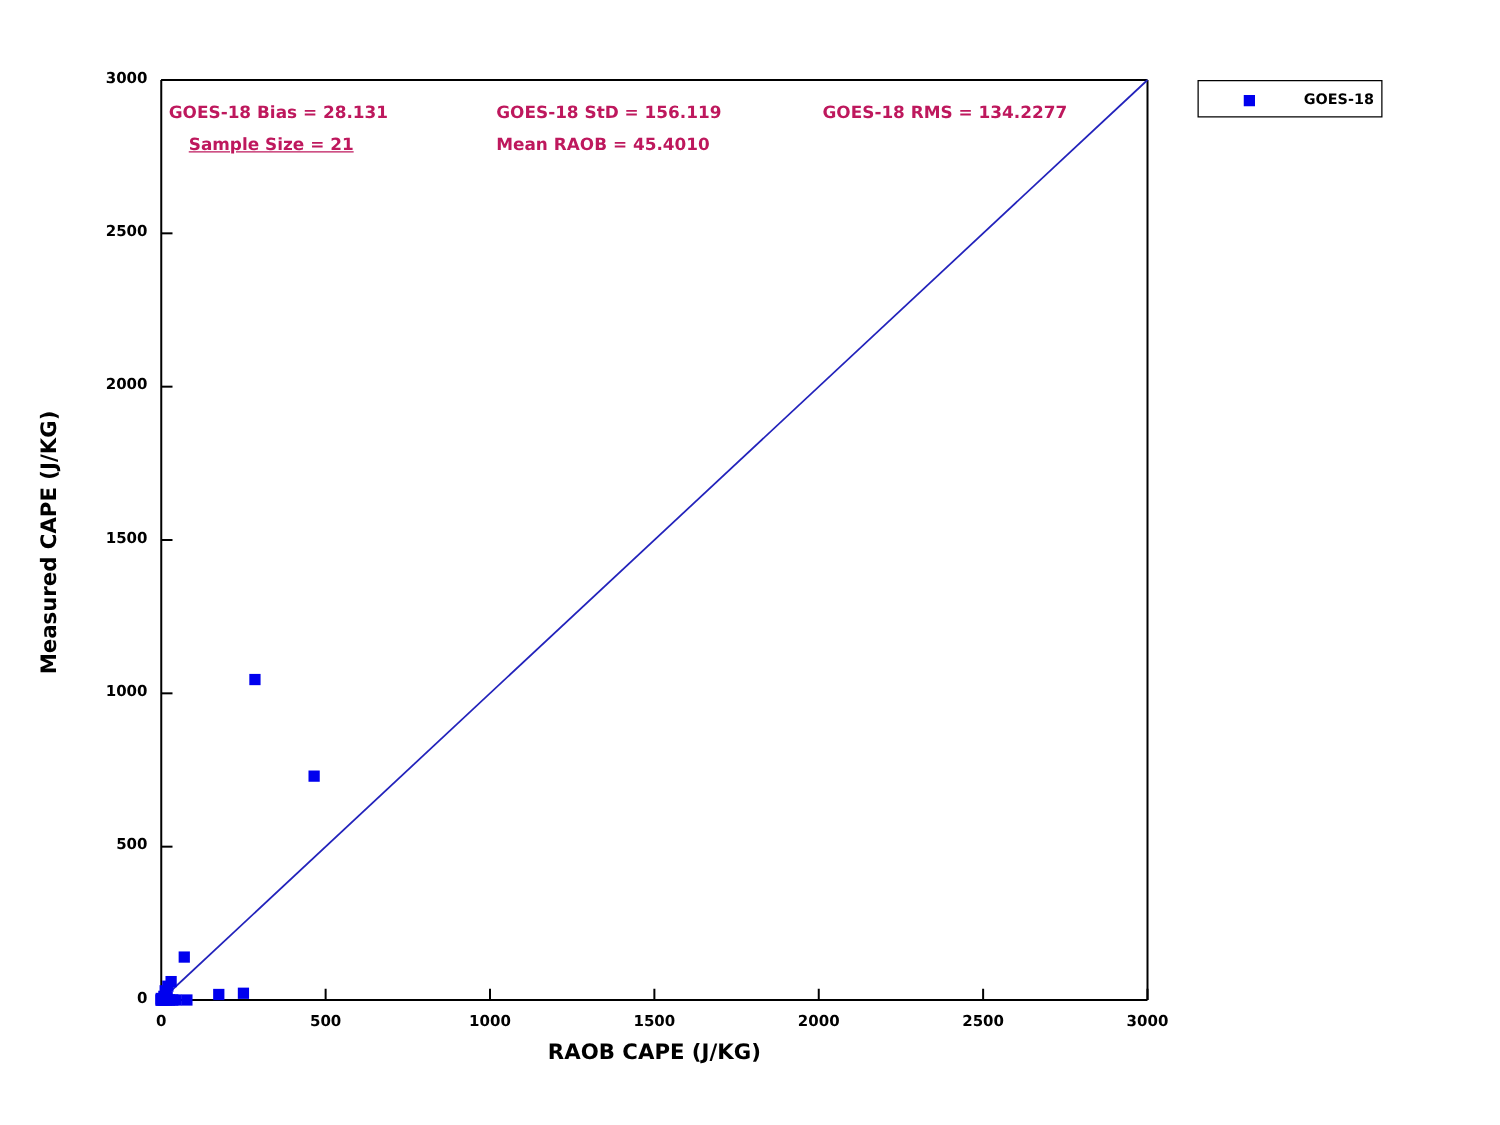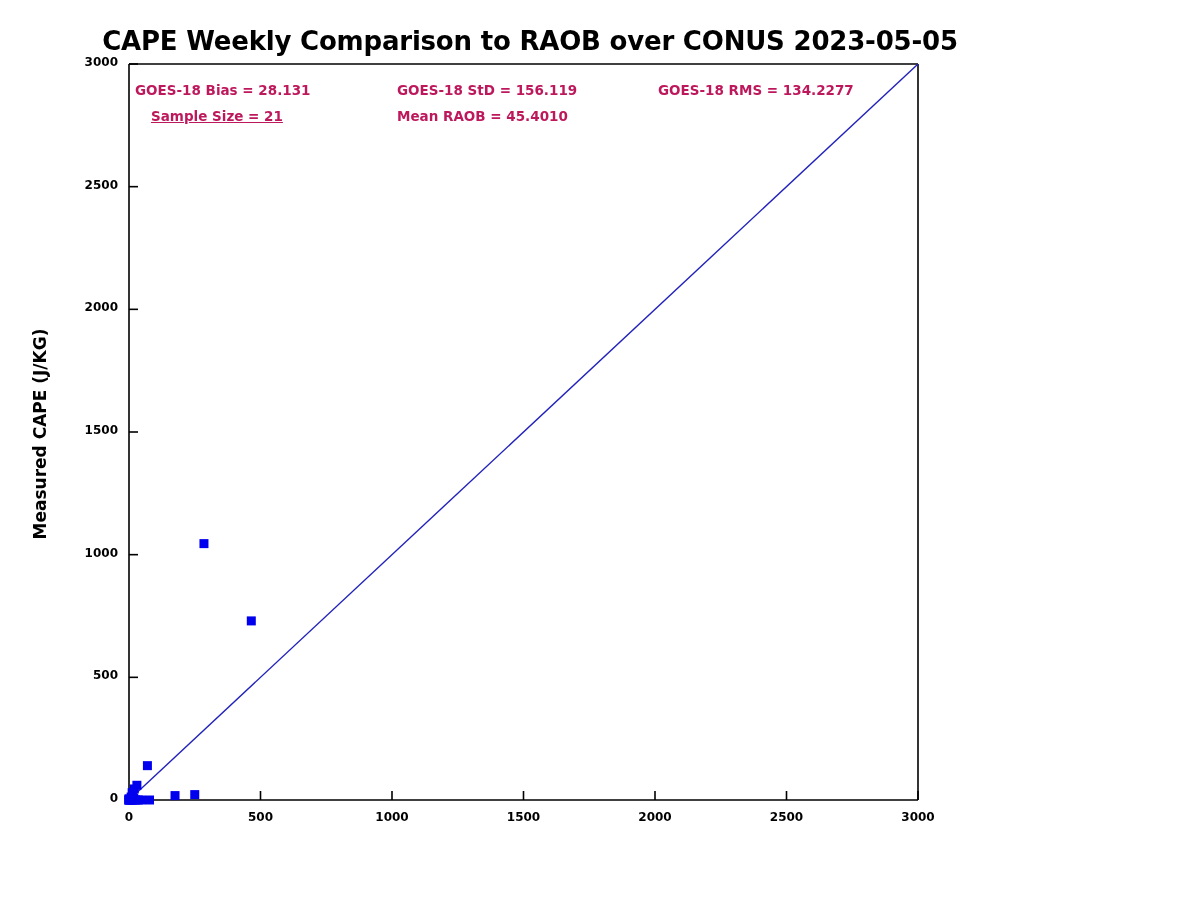--- a/index.html
+++ b/index.html
@@ -113,28 +113,28 @@
     top: 0;
     width: 1200px;
     height: 900px;
   }
 </style>
 </head>
 <body>
 
 <div id="stage">
 
-  <div class="title">CAPE Weekly Comparison to RAOB over CONUS 2023-05-05</div>
 
   <div class="stat stat-bias">GOES-18 Bias = 28.131</div>
   <div class="stat stat-std">GOES-18 StD = 156.119</div>
   <div class="stat stat-rms">GOES-18 RMS = 134.2277</div>
   <div class="stat stat-n">Sample Size = 21</div>
   <div class="stat stat-mean">Mean RAOB = 45.4010</div>
 
+  <div class="axis-label xlabel">RAOB CAPE (J/KG)</div>
   <div class="axis-label ylabel">Measured CAPE (J/KG)</div>
 
   <svg class="plot" viewBox="0 0 1200 900">
     <g id="axes-frame">
       <line x1="129" y1="64" x2="129" y2="800" stroke="#000000" stroke-width="1.6"></line>
       <line x1="129" y1="800" x2="918" y2="800" stroke="#000000" stroke-width="1.6"></line>
       <line x1="129" y1="64" x2="918" y2="64" stroke="#000000" stroke-width="1.6"></line>
       <line x1="918" y1="64" x2="918" y2="800" stroke="#000000" stroke-width="1.6"></line>
     </g>
     <g id="ticks">
@@ -193,14 +193,18 @@
   <div id="xtick-labels">
       <div class="tick-label xtick-label" style="left: 84px; top: 810px;">0</div>
       <div class="tick-label xtick-label" style="left: 215.5px; top: 810px;">500</div>
       <div class="tick-label xtick-label" style="left: 347px; top: 810px;">1000</div>
       <div class="tick-label xtick-label" style="left: 478.5px; top: 810px;">1500</div>
       <div class="tick-label xtick-label" style="left: 610px; top: 810px;">2000</div>
       <div class="tick-label xtick-label" style="left: 741.5px; top: 810px;">2500</div>
       <div class="tick-label xtick-label" style="left: 873px; top: 810px;">3000</div>
     </div>
 
+  <div class="legend-box">
+    <div class="legend-swatch" style="background: rgb(0, 0, 238);"></div>
+    <div class="legend-text">GOES-18</div>
+  </div>
 
 </div>
 
 </body></html>

